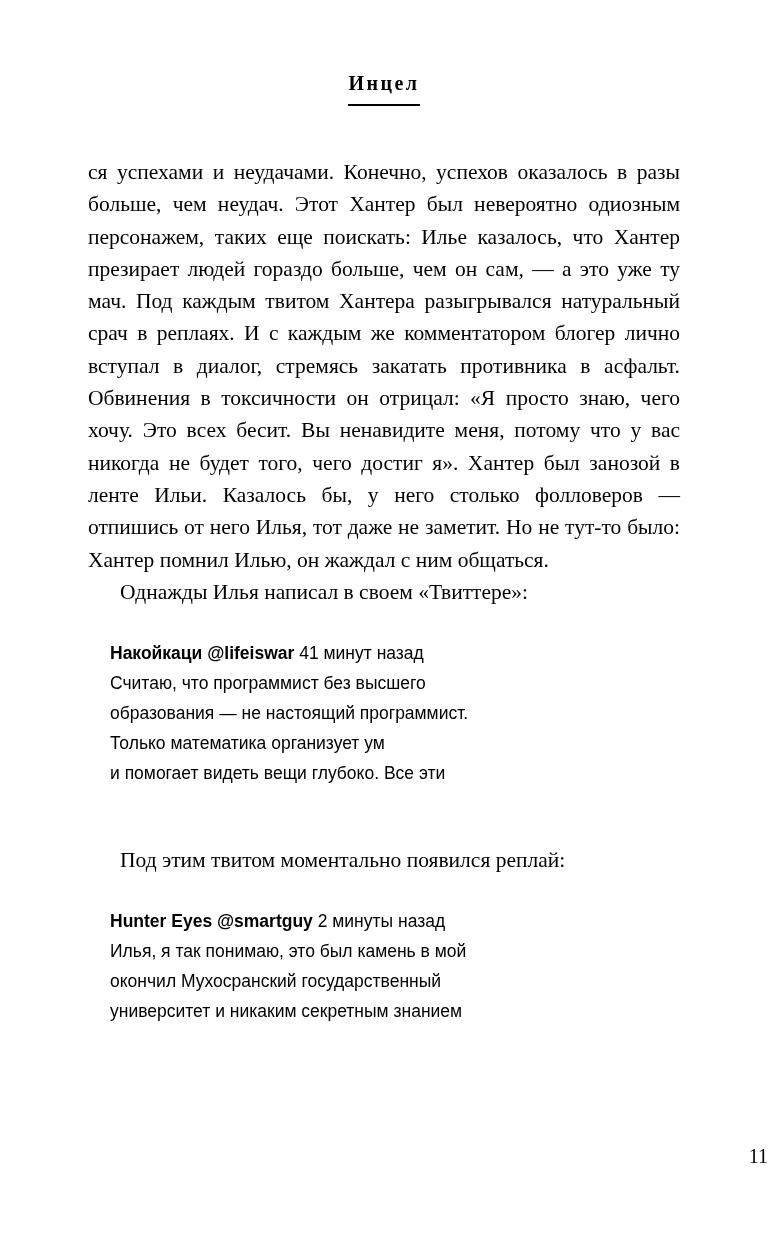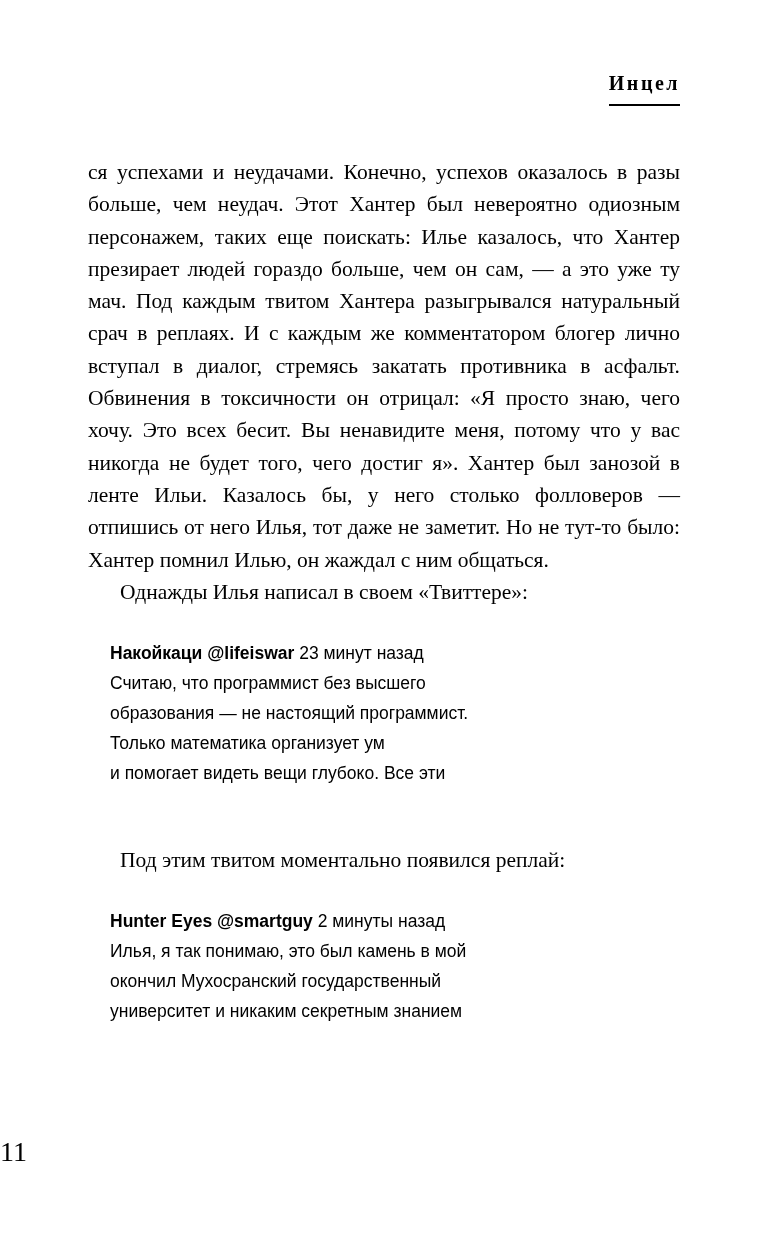--- a/index.html
+++ b/index.html
@@ -18,21 +18,21 @@
   .page {
     position: absolute;
     left: 0;
     top: 0;
     width: 768px;
     height: 1240px;
     box-sizing: border-box;
     padding: 0 88px;
   }
   .running-head {
-    text-align: right;
+    text-align: center;
     margin-top: 72px;
   }
   .running-head-title {
     display: inline-block;
     font-family: "Liberation Serif", serif;
     font-weight: bold;
     font-size: 20px;
     letter-spacing: 2.5px;
     padding-bottom: 9px;
     border-bottom: 2.5px solid #000000;
@@ -73,23 +73,23 @@
   }
   .after-tweet {
     margin-top: 30px;
     text-indent: 32px;
   }
   .folio {
     position: absolute;
     left: 0;
     right: 0;
     bottom: 72px;
-    text-align: left;
+    text-align: right;
     font-family: "Liberation Serif", serif;
-    font-size: 28px;
+    font-size: 20px;
   }
 </style>
 </head>
 <body>
 
 <div class="page">
 
   <div class="running-head">
     <span class="running-head-title">Инцел</span>
   </div>
@@ -97,21 +97,21 @@
   <div class="body-text">
 
     <p class="para">ся успехами и неудачами. Конечно, успехов оказалось в разы больше, чем неудач. Этот Хантер был невероятно одиозным персонажем, таких еще поискать: Илье казалось, что Хантер презирает людей гораздо больше, чем он сам, — а это уже ту мач. Под каждым твитом Хантера разыгрывался натуральный срач в реплаях. И с каждым же комментатором блогер лично вступал в диалог, стремясь закатать противника в асфальт. Обвинения в токсичности он отрицал: «Я просто знаю, чего хочу. Это всех бесит. Вы ненавидите меня, потому что у вас никогда не будет того, чего достиг я». Хантер был занозой в ленте Ильи. Казалось бы, у него столько фолловеров — отпишись от него Илья, тот даже не заметит. Но не тут-то было: Хантер помнил Илью, он жаждал с ним общаться.</p>
 
     <p class="para indent">Однажды Илья написал в своем «Твиттере»:</p>
 
     <div class="tweet-block">
       <div class="tweet-head">
         <span>Накойкаци</span>
         <span>@lifeiswar</span>
-        <span class="tweet-time">23 минут назад</span>
+        <span class="tweet-time">41 минут назад</span>
       </div>
       <div class="tweet-body">
         <div>Считаю, что программист без высшего</div>
         <div>образования — не настоящий программист.</div>
         <div>Только математика организует ум</div>
         <div>и помогает видеть вещи глубоко. Все эти</div>
       </div>
     </div>
 
     <div class="spacer-lg"></div>

